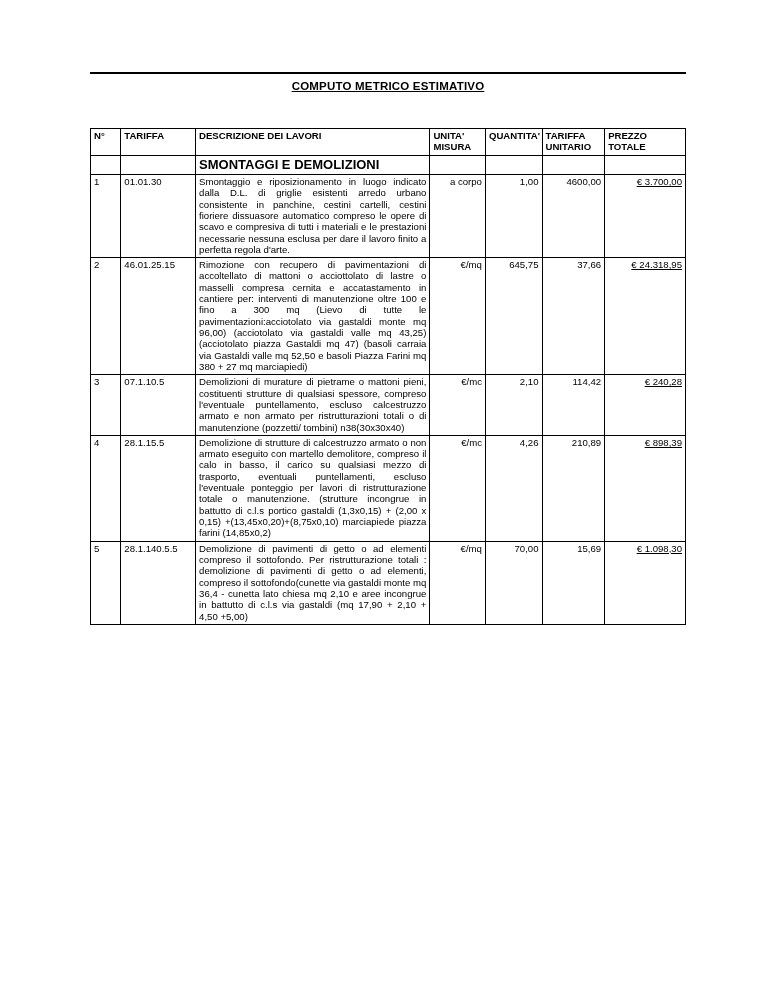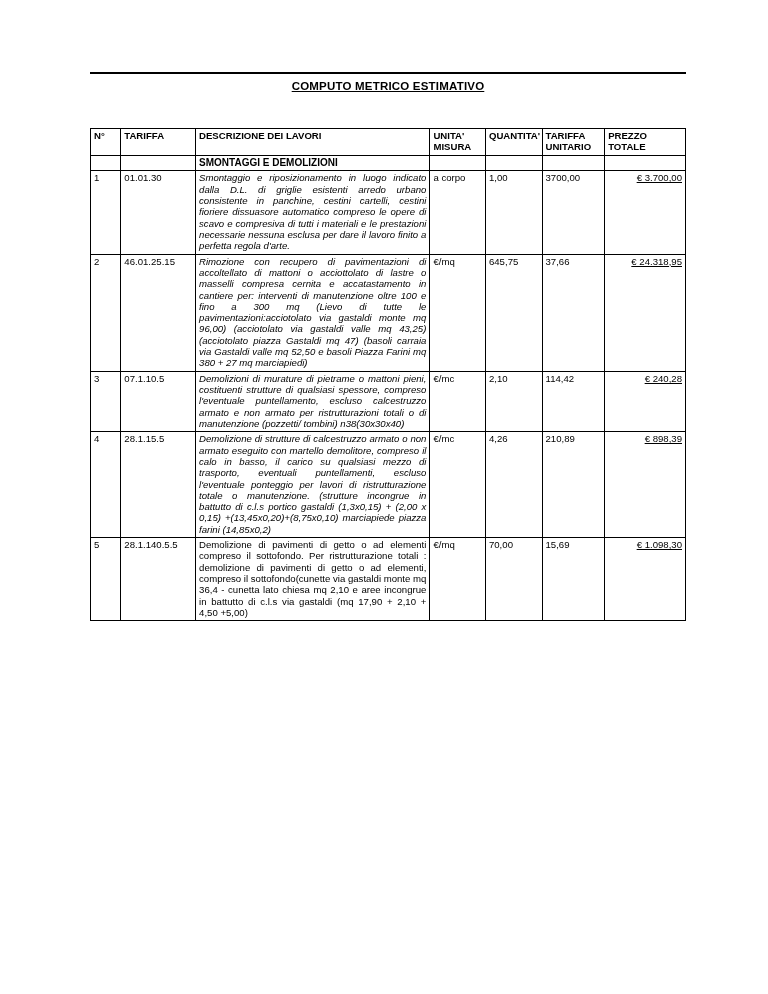--- a/index.html
+++ b/index.html
@@ -67,30 +67,30 @@
   col.c-n      { width: 30px; }
   col.c-tar    { width: 74px; }
   col.c-desc   { width: 232px; }
   col.c-um     { width: 55px; }
   col.c-qta    { width: 56px; }
   col.c-pu     { width: 62px; }
   col.c-pt     { width: 80px; }
 
   .sec-label {
     font-weight: bold;
-    font-size: 10px;
+    font-size: 13px;
     padding-top: 2px;
     padding-bottom: 2px;
   }
   .desc {
     text-align: justify;
     hyphens: auto;
   }
-  .desc-pad-top { padding-top: 14px; font-style: italic; }
-  .center { text-align: left; }
+  .desc-pad-top { padding-top: 14px; }
+  .center { text-align: right; }
   .tot {
     text-align: right;
     vertical-align: bottom;
     white-space: nowrap;
     padding-bottom: 2px;
     text-decoration: underline;
   }
   .rowno {
     text-align: left;
     vertical-align: middle;
@@ -146,21 +146,21 @@
         <td class="empty-cell"></td>
         <td class="empty-cell"></td>
       </tr>
 
       <tr>
         <td class="rowno">1</td>
         <td class="tarfield">01.01.30</td>
         <td class="desc desc-pad-top">Smontaggio e riposizionamento in luogo indicato dalla D.L. di griglie esistenti arredo urbano consistente in  panchine, cestini cartelli, cestini fioriere dissuasore automatico compreso le opere di scavo e compresiva di tutti i materiali e le prestazioni necessarie nessuna esclusa per dare il lavoro finito a perfetta regola d'arte.</td>
         <td class="center">a corpo</td>
         <td class="center">1,00</td>
-        <td class="center">3700,00</td>
+        <td class="center">4600,00</td>
         <td class="tot">€ 3.700,00</td>
       </tr>
 
       <tr>
         <td class="rowno">2</td>
         <td class="tarfield">46.01.25.15</td>
         <td class="desc desc-pad-top">Rimozione con recupero di pavimentazioni di accoltellato di mattoni o acciottolato di lastre o masselli compresa cernita e accatastamento in cantiere per: interventi di manutenzione  oltre 100 e fino a 300 mq (Lievo di tutte le pavimentazioni:acciotolato via gastaldi monte mq 96,00) (acciotolato via gastaldi valle mq 43,25) (acciotolato piazza Gastaldi mq 47) (basoli carraia via Gastaldi  valle mq 52,50 e basoli Piazza Farini mq 380 + 27 mq marciapiedi)</td>
         <td class="center">€/mq</td>
         <td class="center">645,75</td>
         <td class="center">37,66</td>

